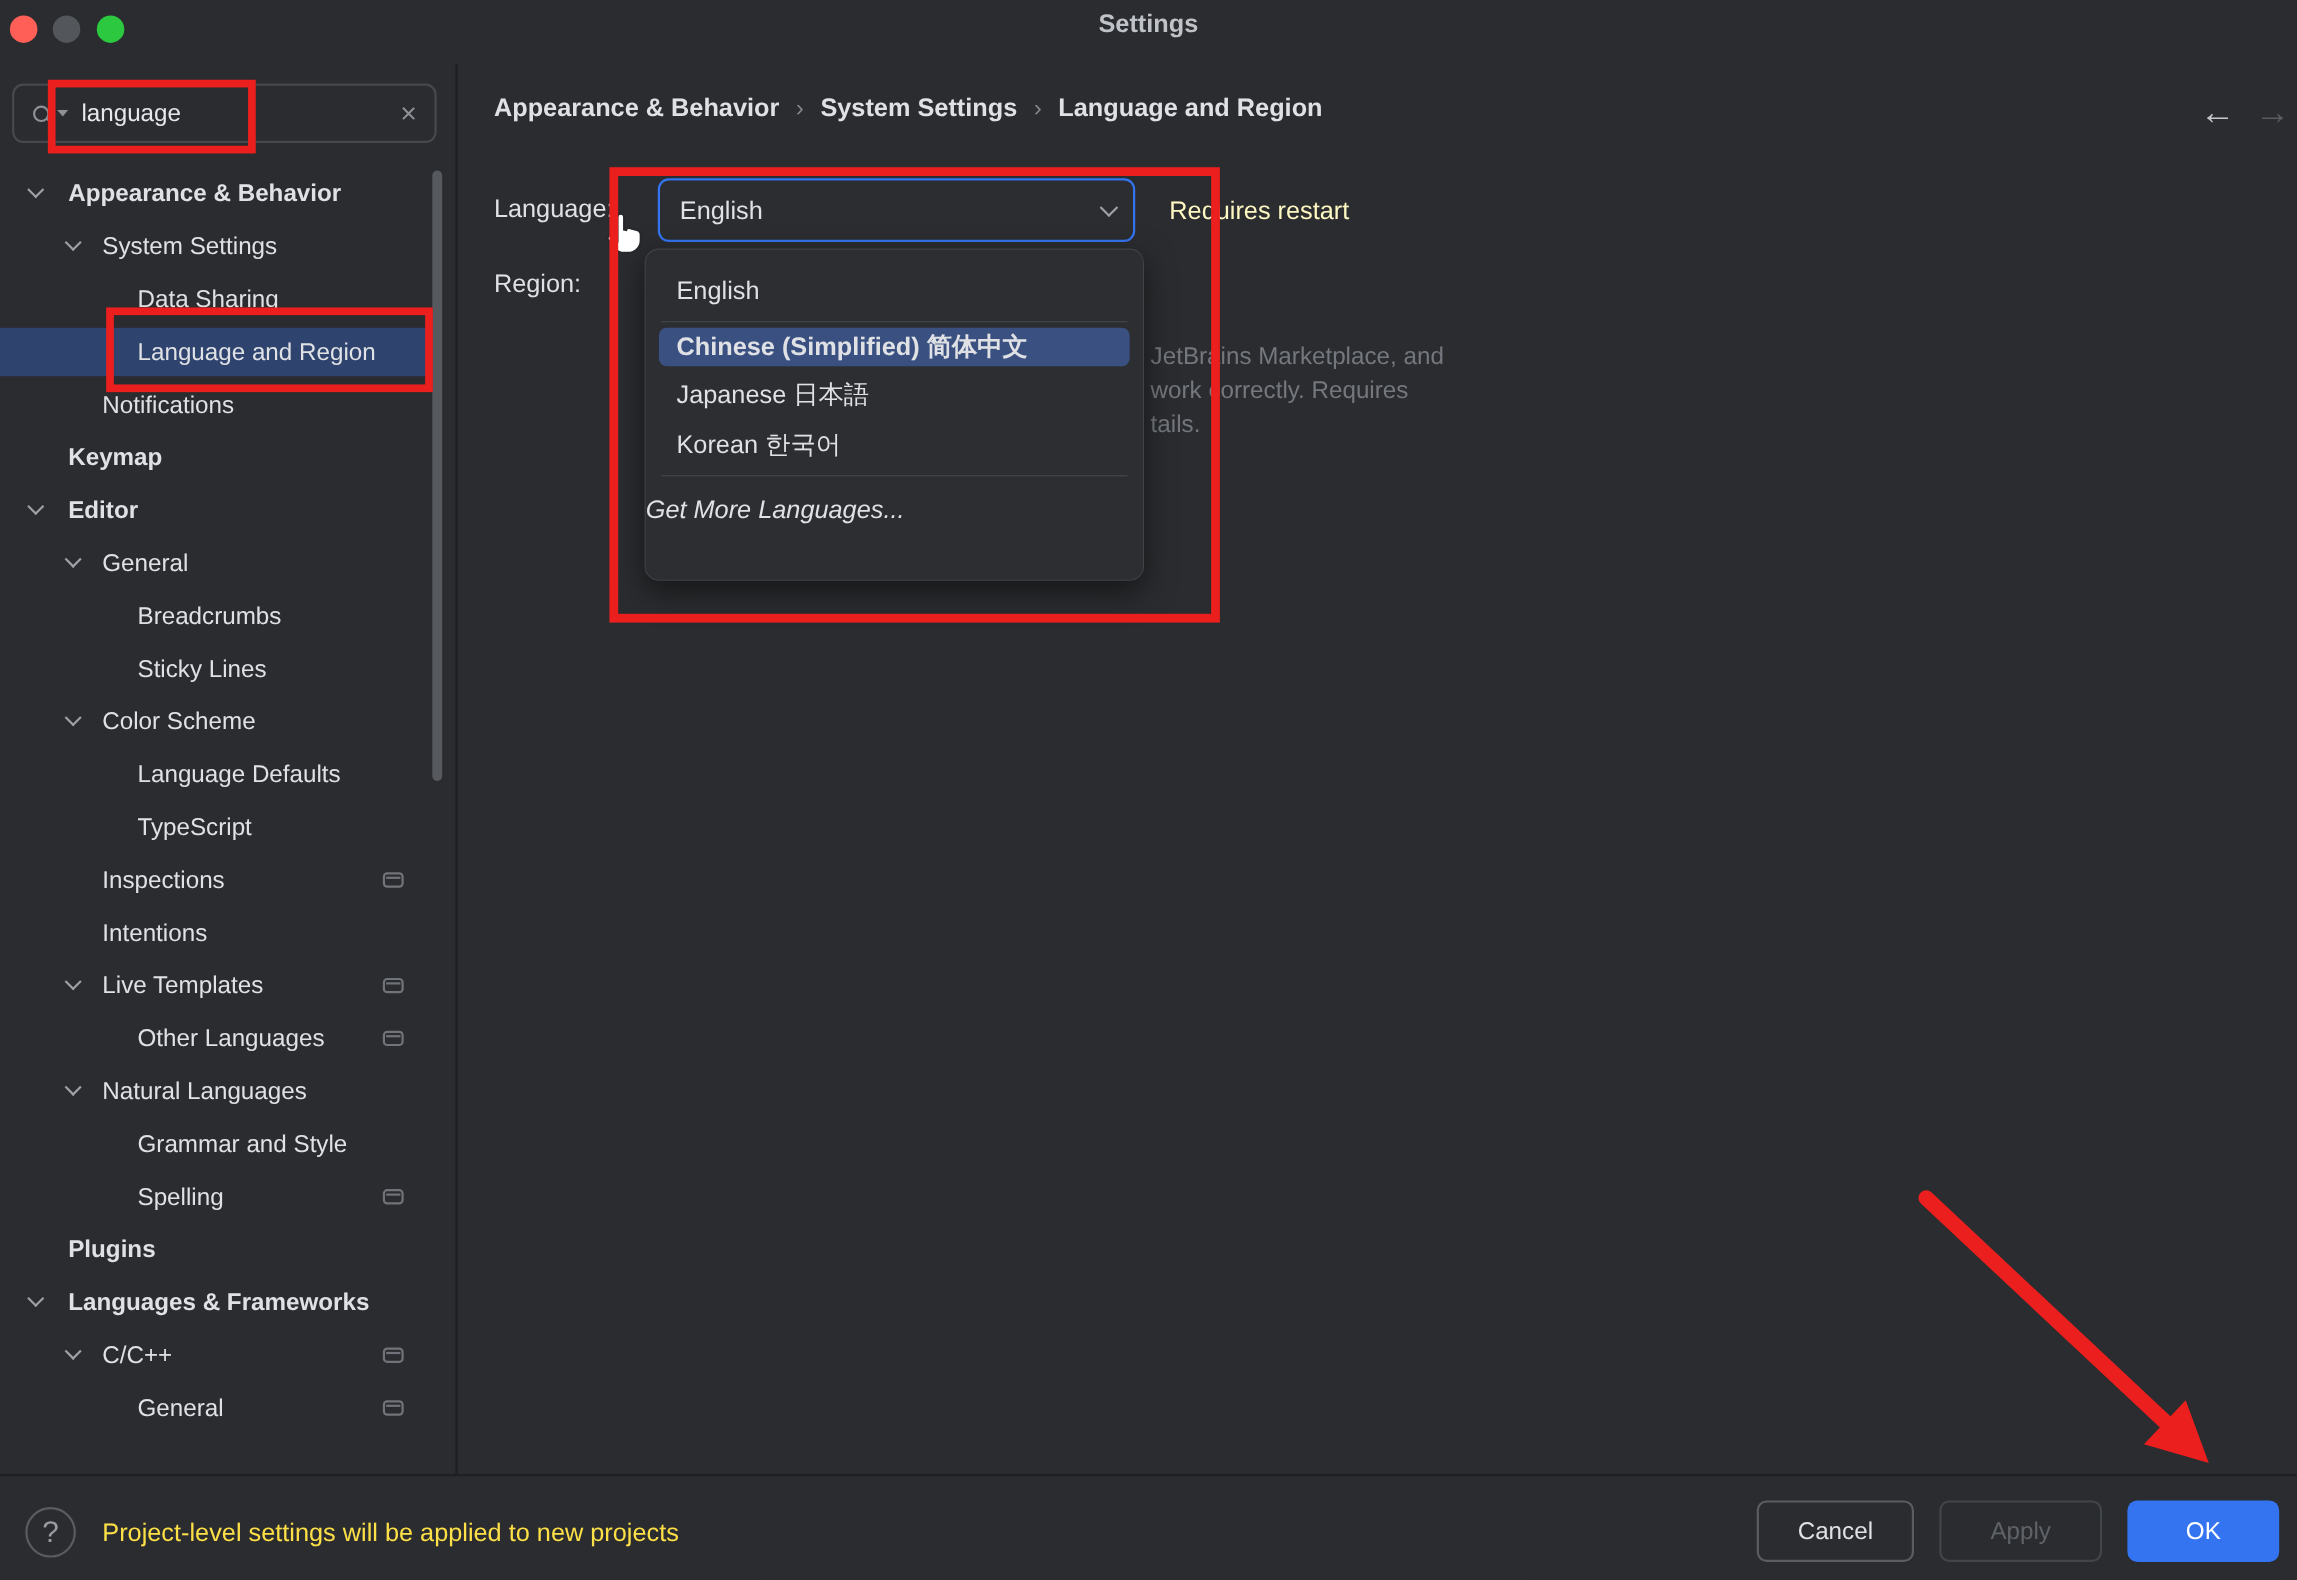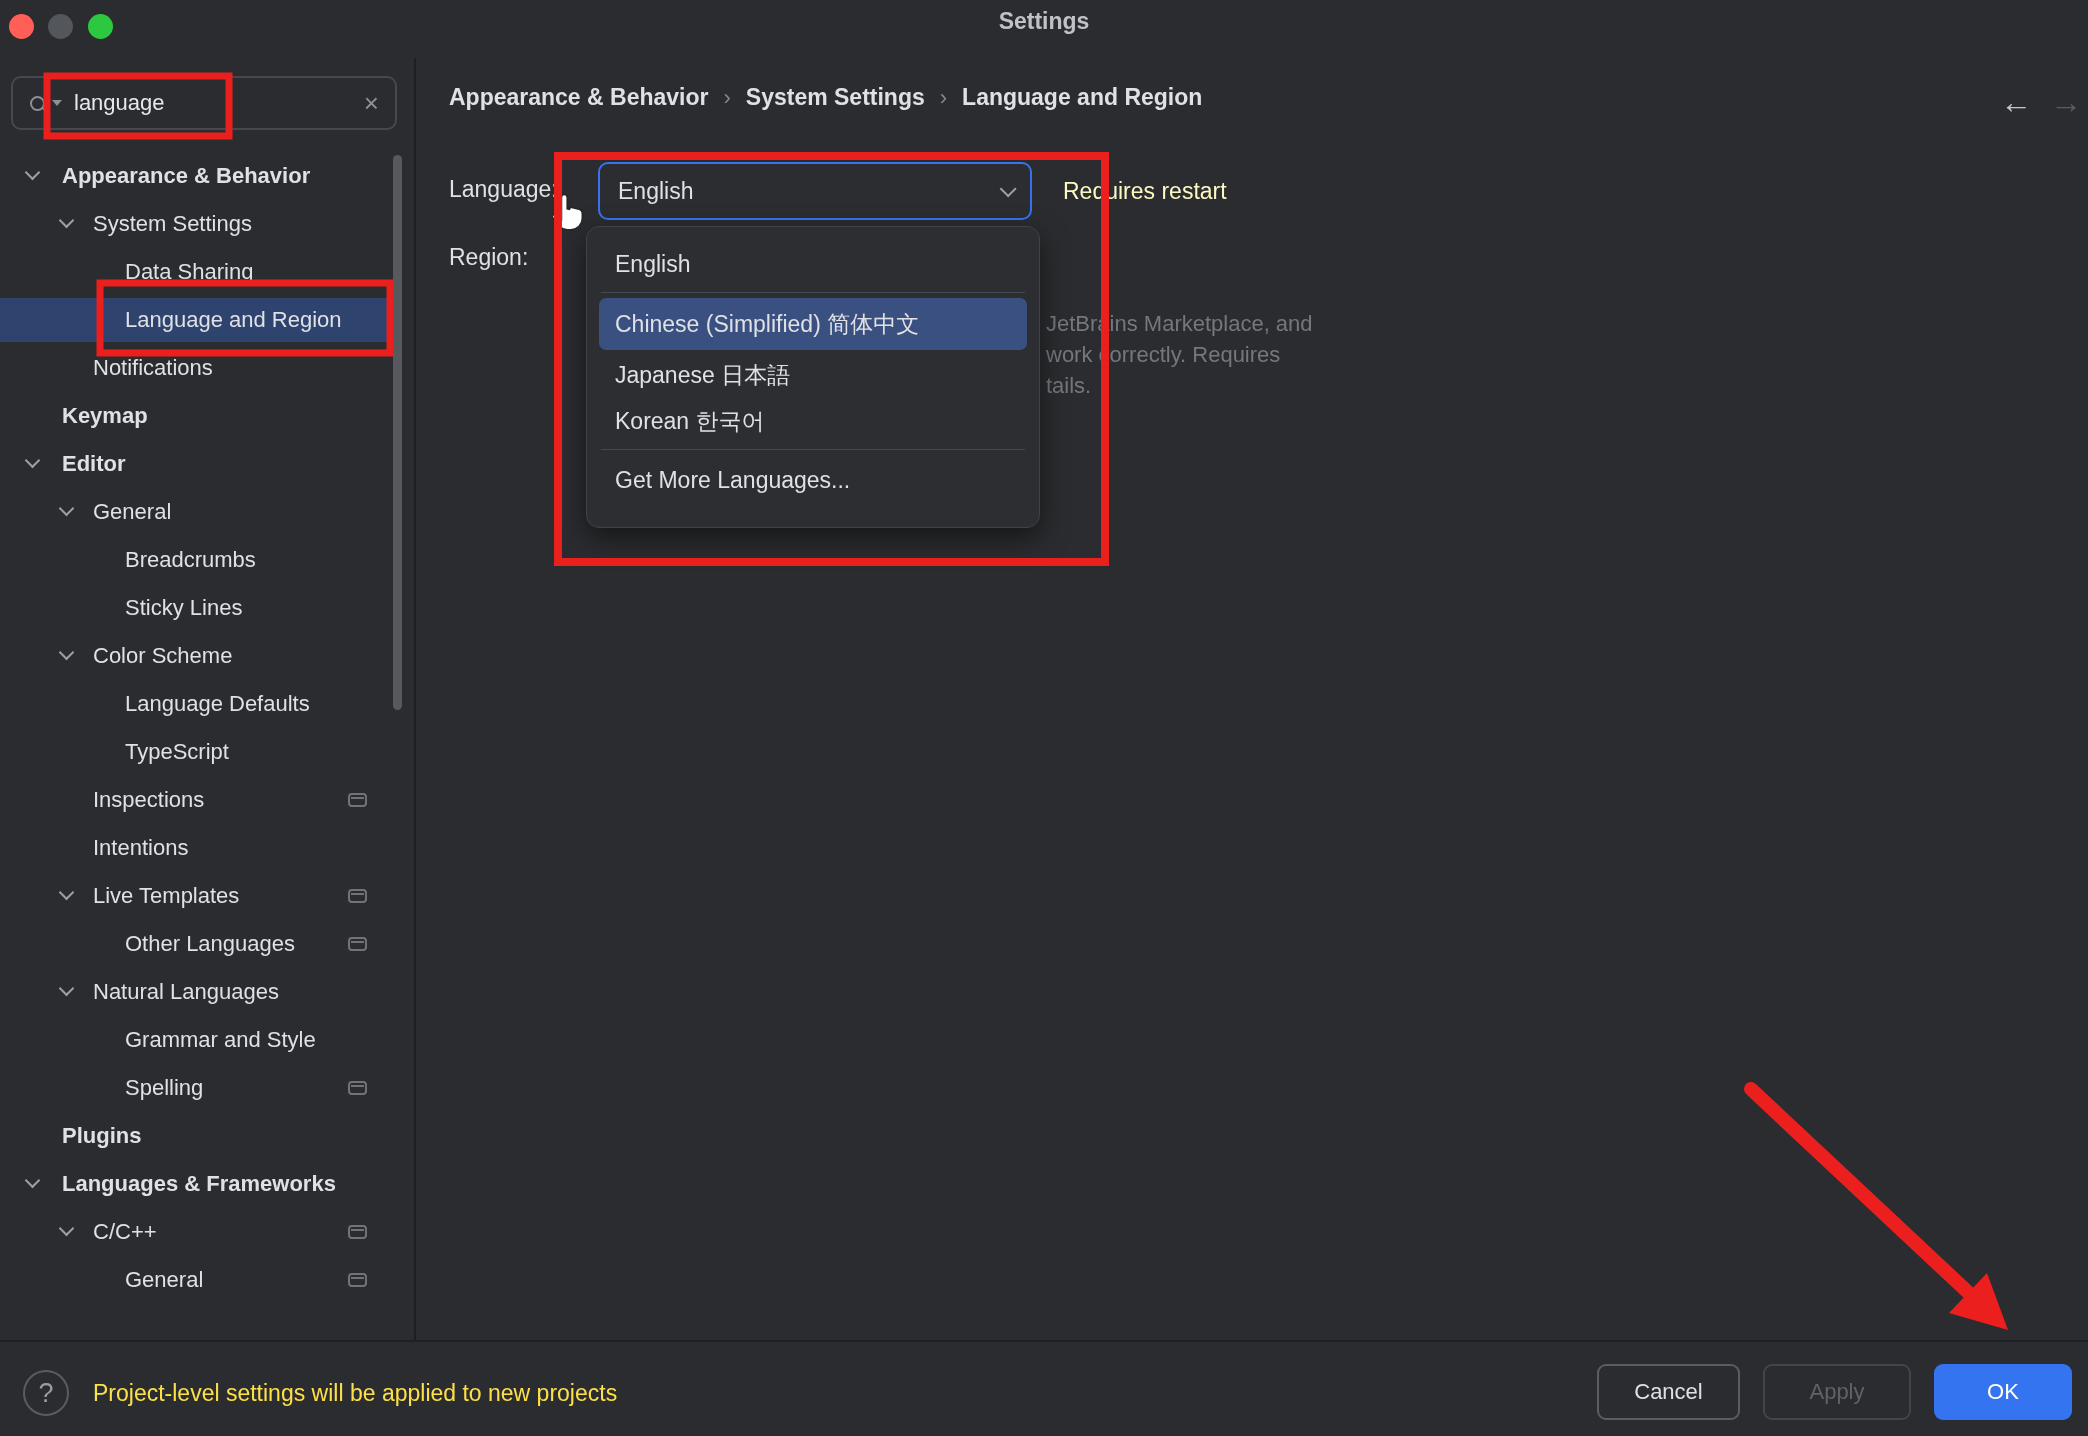--- a/index.html
+++ b/index.html
@@ -70,24 +70,24 @@
   .combo-chev{width:12px;height:12px;border-right:2.5px solid #9da0a6;border-bottom:2.5px solid #9da0a6;
     transform:rotate(45deg) translateY(-3px);flex:none;}
   .restart{position:absolute;left:1063px;top:178px;font-size:23px;color:#fef9c3;text-align:center;}
   .fragments{position:absolute;left:1046px;top:308px;font-size:22px;color:#74787e;line-height:31px;}
   .fragments span{display:block;}
   
   .popup{position:absolute;left:586px;top:226px;width:454px;height:302px;background:#2c2e32;
     border:1px solid #3f4247;border-radius:13px;box-shadow:0 10px 28px rgba(0,0,0,.5);
     padding-top:14px;font-size:23px;z-index:5;}
   .p-item{height:46px;display:flex;align-items:center;padding-left:28px;}
-  .p-item.selected{height:52px;margin:2px 12px;padding-left:16px;border-radius:7px;
-    background:var(--dropdown-selection);}
+  .p-item.selected{height:35px;margin:2px 12px;padding-left:16px;border-radius:7px;
+    background:var(--dropdown-selection);font-weight:bold;}
   .p-sep{height:1px;background:#45484d;margin:5px 14px;}
-  .p-footer{height:50px;display:flex;align-items:center;padding-left:28px;}
+  .p-footer{height:50px;display:flex;align-items:center;font-style:italic;}
   
   .cursor{position:absolute;left:549px;top:192px;z-index:8;}
   
   .help-circle{position:absolute;left:23px;top:1370px;width:46px;height:46px;border:2px solid #595c60;
     border-radius:50%;color:#9a9da3;font-size:27px;text-align:center;line-height:42px;}
   .footer-msg{position:absolute;left:93px;top:1380px;font-size:23px;color:#fde047;}
   .btn{position:absolute;top:1364px;height:56px;border-radius:9px;font-size:22px;font-family:inherit;
     display:flex;align-items:center;justify-content:center;background:transparent;}
   .btn-cancel{left:1597px;width:143px;border:2px solid #5a5d62;color:#dfe1e5;}
   .btn-apply{left:1763px;width:148px;border:2px solid #424549;color:#5f6368;}

